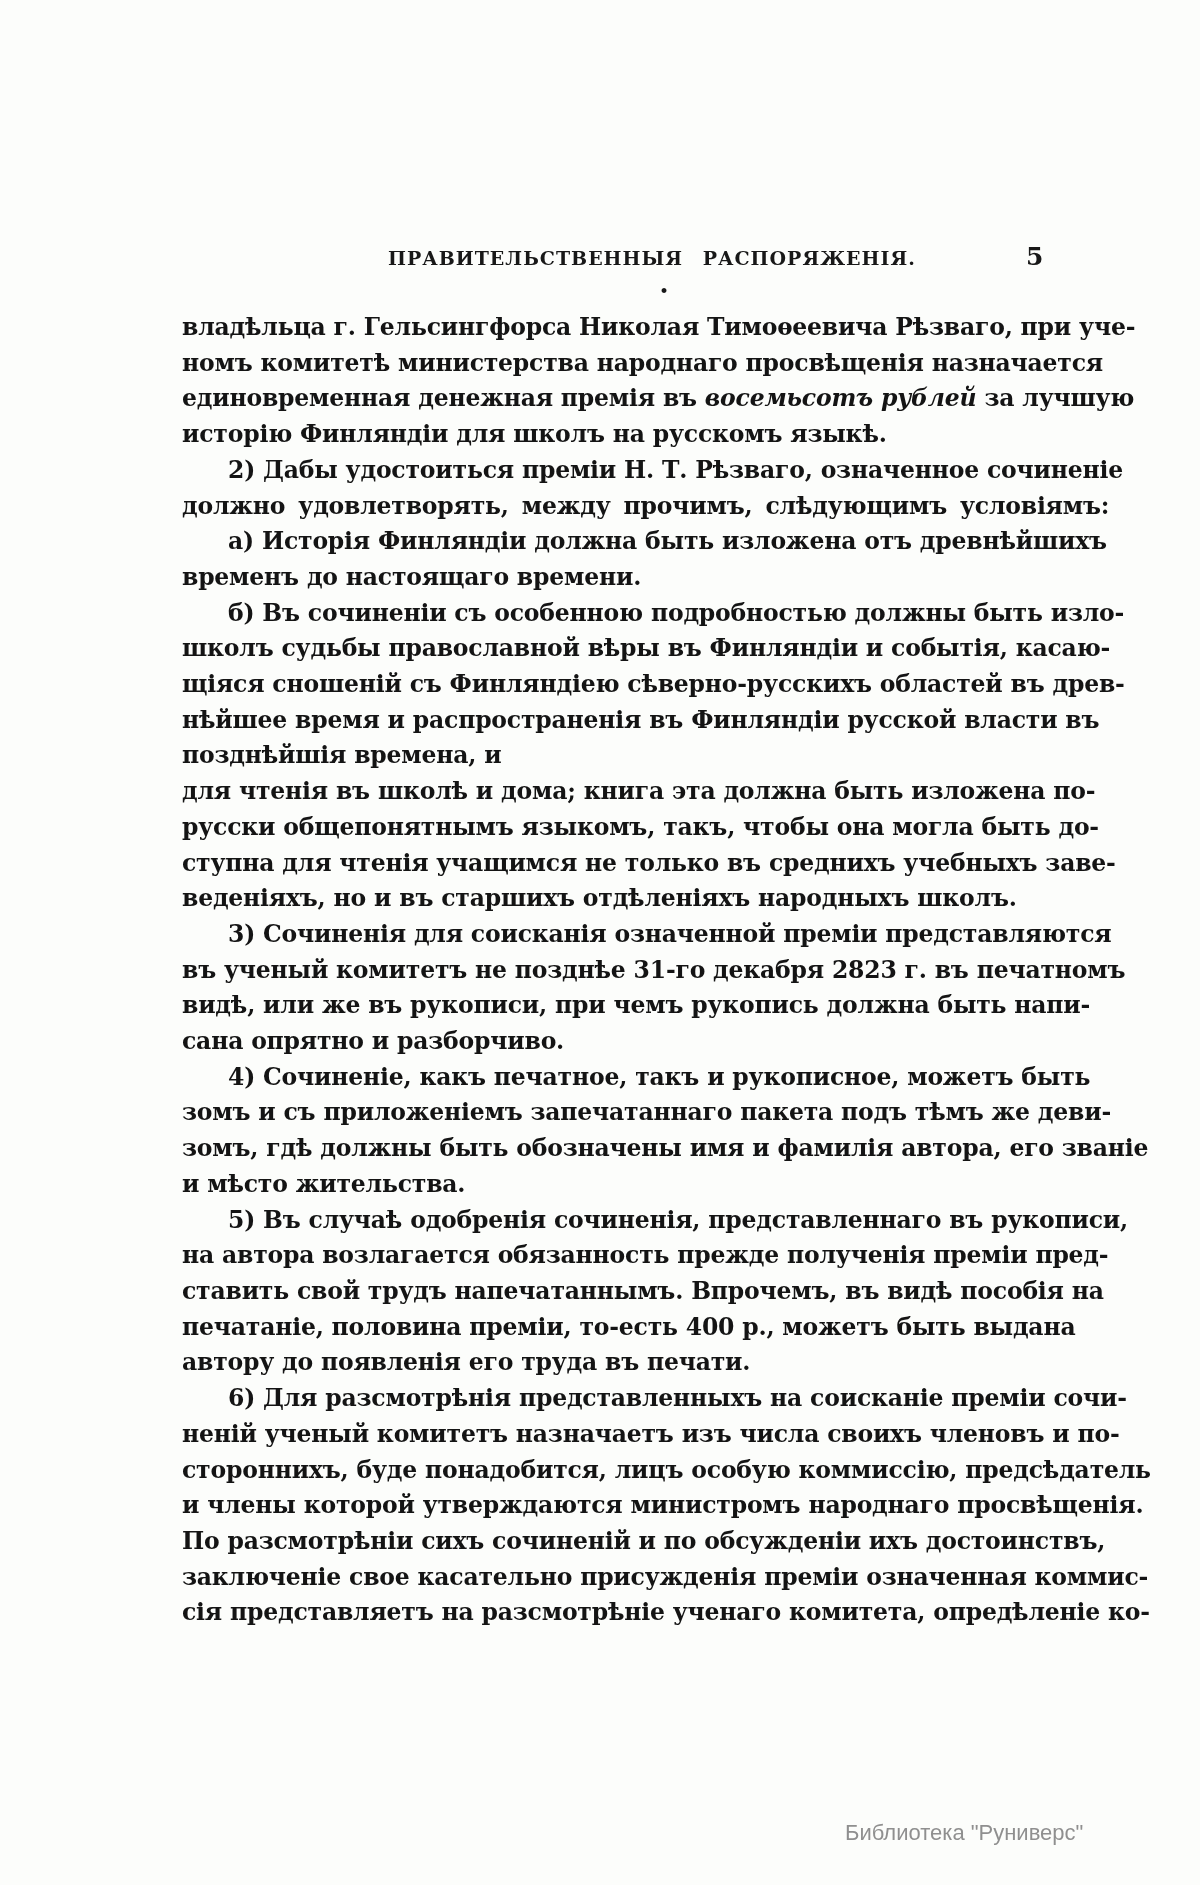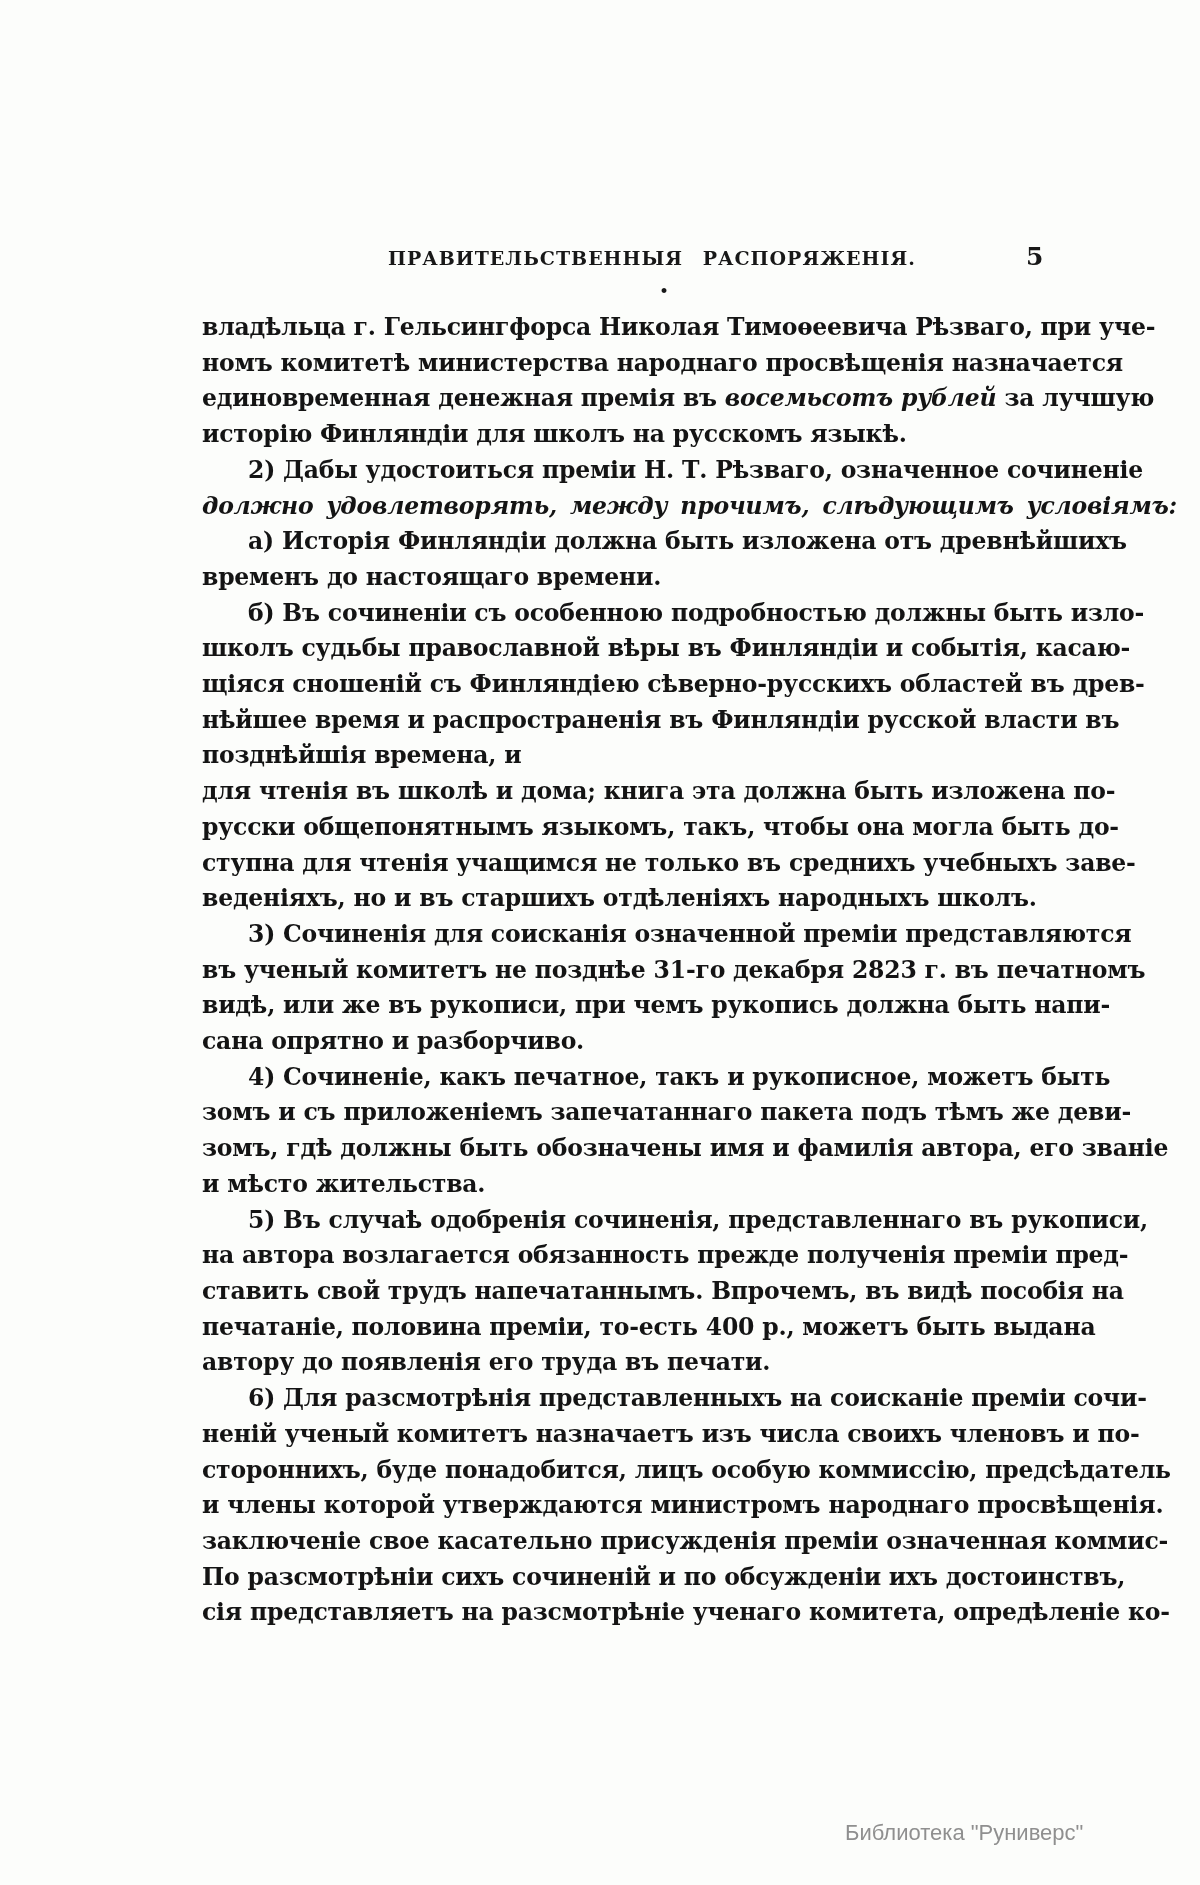--- a/index.html
+++ b/index.html
@@ -34,24 +34,23 @@
     width:853px;
     font-size:23.5px; font-weight:bold;
     letter-spacing:-0.2px;
     line-height:35.7px;
   }
   .line {
     text-align:justify;
     text-align-last:justify;
     text-justify:inter-word;
     white-space:nowrap;
-    margin-left:20px;
   }
   .line.flush { text-align-last:left; }
-  .line.spread { word-spacing:5px;font-style:italic; }
+  .line.spread { word-spacing:5px; }
   .line.indent { padding-left:46px; }
   .it { font-style:italic; }
   .watermark {
     position:absolute; left:845px; top:1820px;
     font-family:"Liberation Sans", sans-serif;
     font-size:22px; color:#8f8f8f;
     white-space:nowrap;
   }
 </style>
 </head>
@@ -106,19 +105,19 @@
         <div class="line"><span>на автора возлагается обязанность прежде полученія преміи пред-</span></div>
         <div class="line"><span>ставить свой трудъ напечатаннымъ. Впрочемъ, въ видѣ пособія на</span></div>
         <div class="line"><span>печатаніе, половина преміи, то-есть 400 р., можетъ быть выдана</span></div>
         <div class="line flush"><span>автору до появленія его труда въ печати.</span></div>
       </div>
       <div class="para">
         <div class="line indent"><span>6) Для разсмотрѣнія представленныхъ на соисканіе преміи сочи-</span></div>
         <div class="line"><span>неній ученый комитетъ назначаетъ изъ числа своихъ членовъ и по-</span></div>
         <div class="line"><span>стороннихъ, буде понадобится, лицъ особую коммиссію, предсѣдатель</span></div>
         <div class="line"><span>и члены которой утверждаются министромъ народнаго просвѣщенія.</span></div>
+        <div class="line"><span>По разсмотрѣніи сихъ сочиненій и по обсужденіи ихъ достоинствъ,</span></div>
         <div class="line"><span>заключеніе свое касательно присужденія преміи означенная коммис-</span></div>
-        <div class="line"><span>По разсмотрѣніи сихъ сочиненій и по обсужденіи ихъ достоинствъ,</span></div>
         <div class="line"><span>сія представляетъ на разсмотрѣніе ученаго комитета, опредѣленіе ко-</span></div>
       </div>
     </div>
   <div class="watermark">Библиотека "Руниверс"</div>
 </div>
 
 </body></html>

